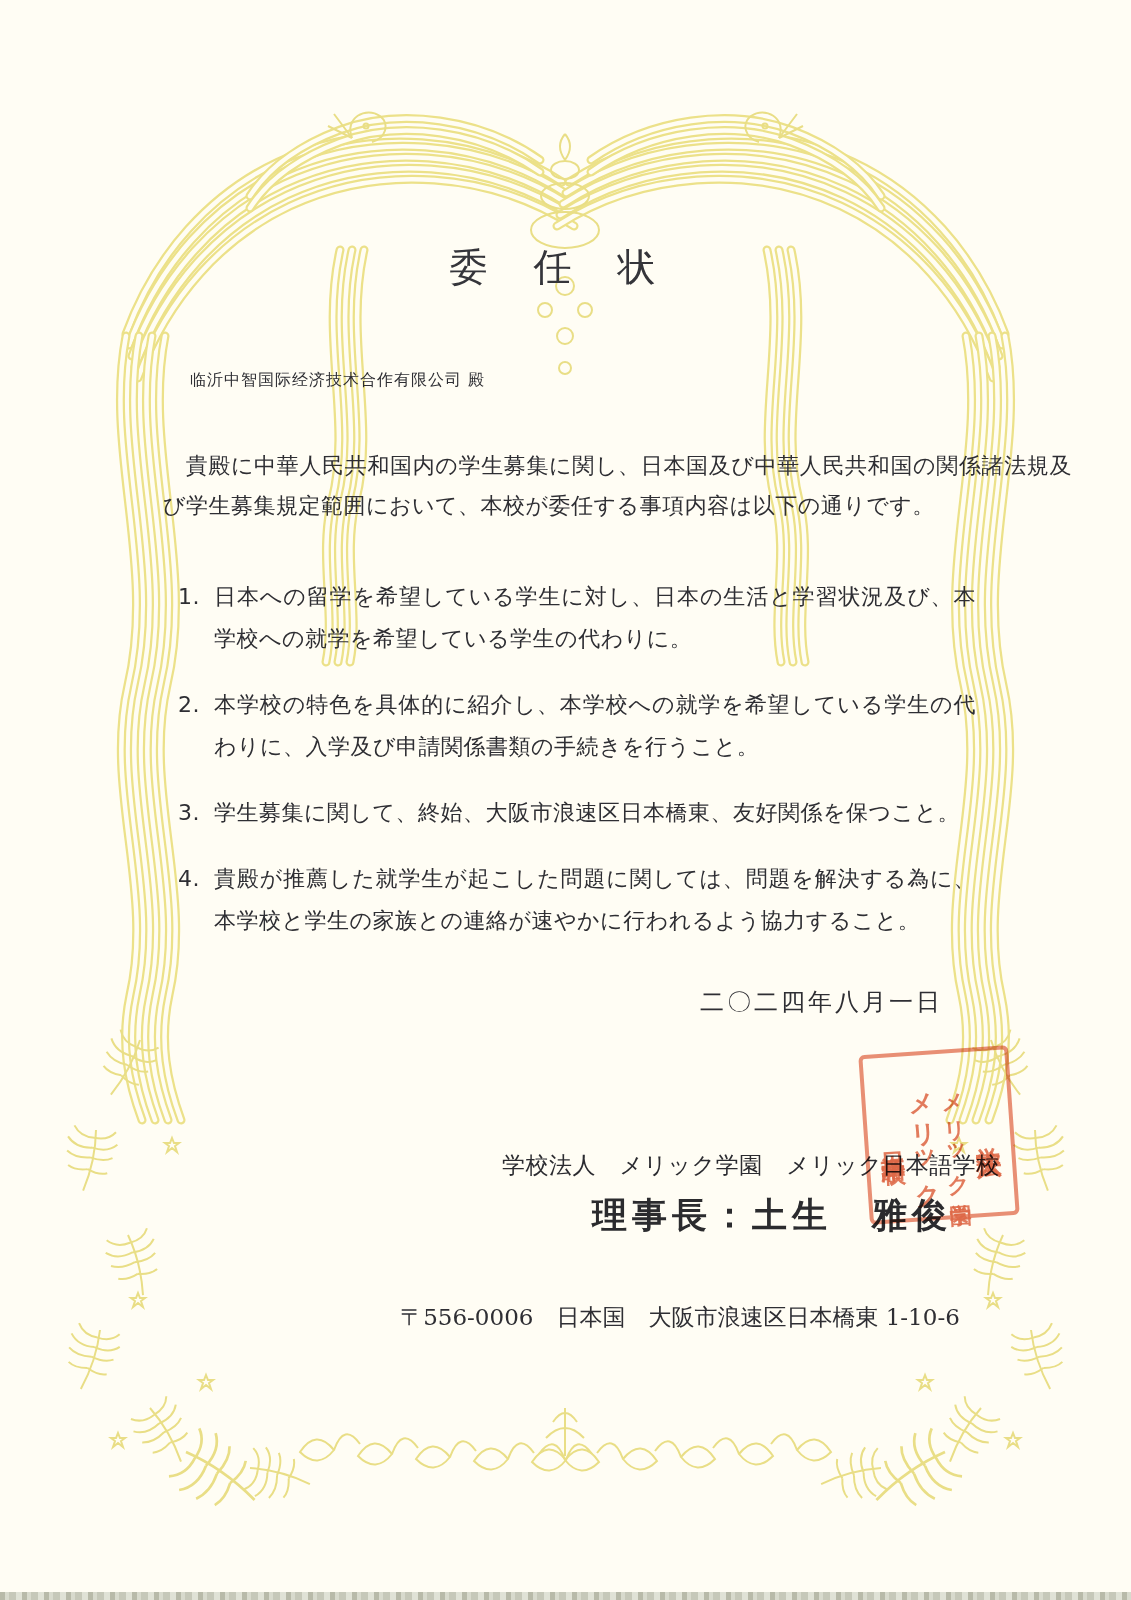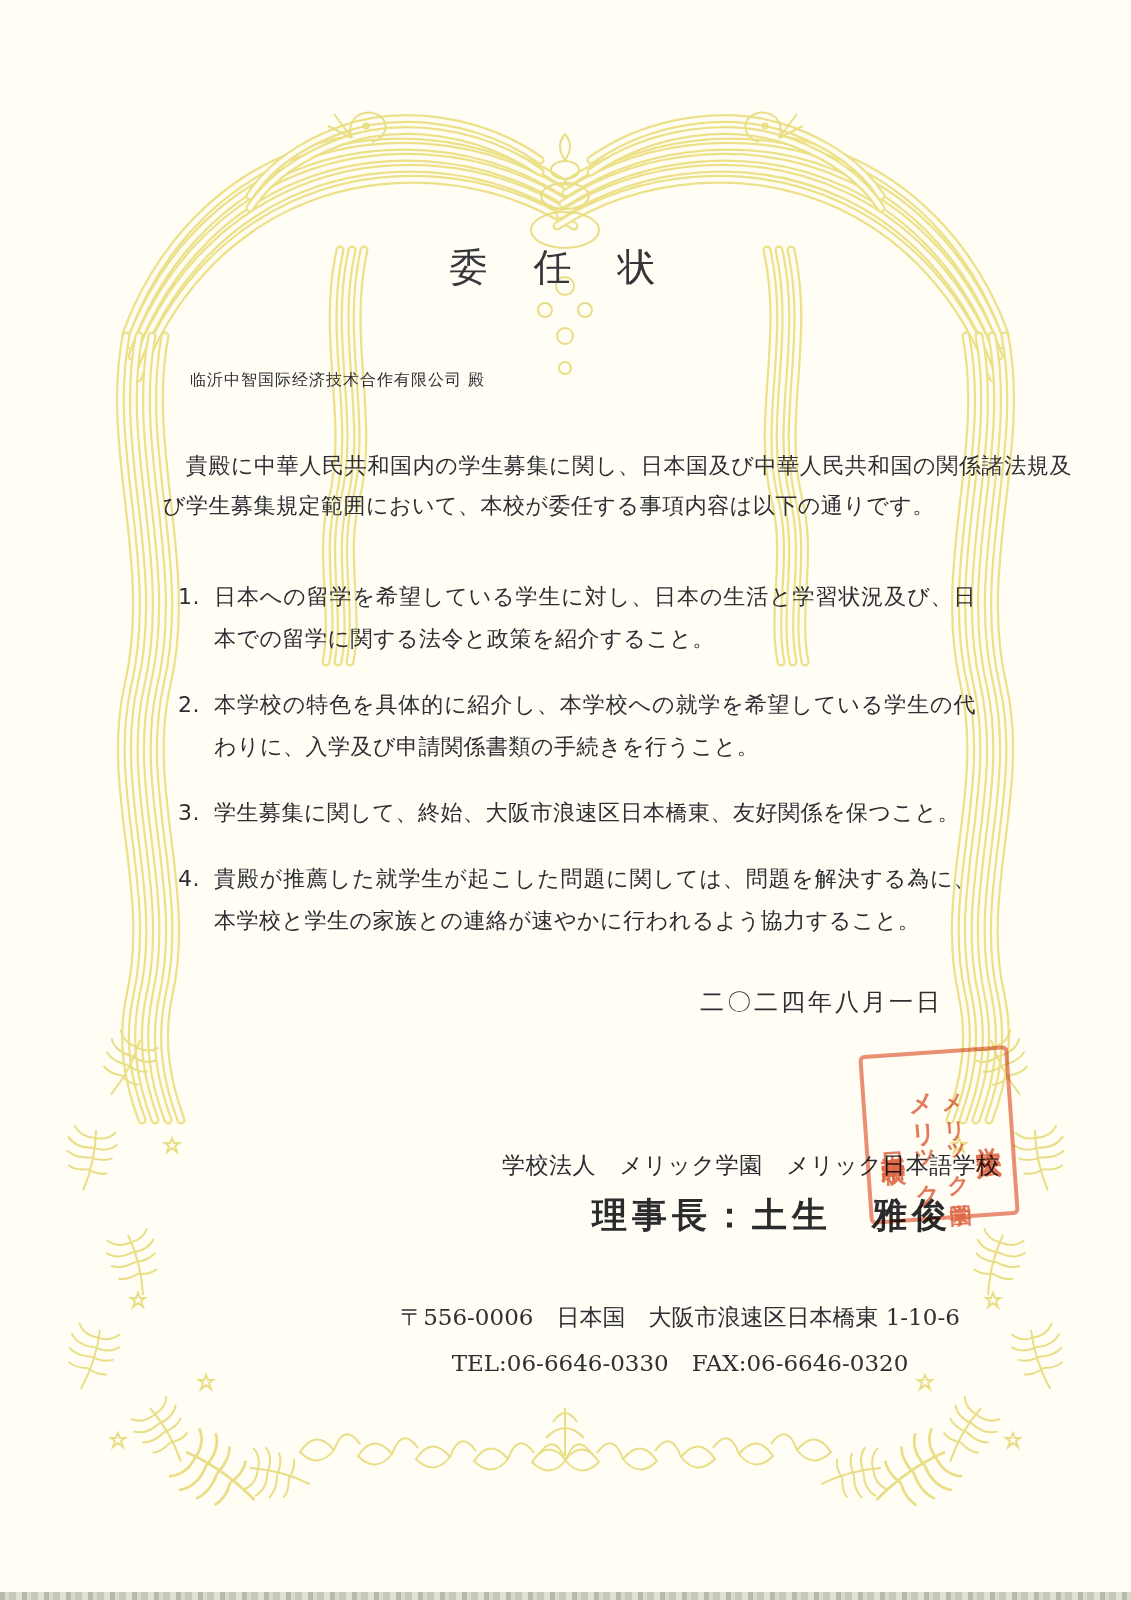--- a/index.html
+++ b/index.html
@@ -176,21 +176,21 @@
 
 <div class="txt doc-title">委任状</div>
 
 <div class="txt addressee">临沂中智国际经济技术合作有限公司 殿</div>
 
 <div class="txt intro">　貴殿に中華人民共和国内の学生募集に関し、日本国及び中華人民共和国の関係諸法規及び学生募集規定範囲において、本校が委任する事項内容は以下の通りです。</div>
 
 <div class="txt items">
   <div class="item">
     <span class="num">1.</span>
-    <span class="itxt">日本への留学を希望している学生に対し、日本の生活と学習状況及び、日本での留学に関する法令と政策を紹介すること。</span>
+    <span class="itxt">日本への留学を希望している学生に対し、日本の生活と学習状況及び、本学校への就学を希望している学生の代わりに。</span>
   </div>
   <div class="item">
     <span class="num">2.</span>
     <span class="itxt">本学校の特色を具体的に紹介し、本学校への就学を希望している学生の代わりに、入学及び申請関係書類の手続きを行うこと。</span>
   </div>
   <div class="item">
     <span class="num">3.</span>
     <span class="itxt">学生募集に関して、終始、大阪市浪速区日本橋東、友好関係を保つこと。</span>
   </div>
   <div class="item">
@@ -200,21 +200,20 @@
 </div>
 
 <div class="txt date-line">二〇二四年八月一日</div>
 
 <div class="txt school-line">学校法人　メリック学園　メリック日本語学校</div>
 
 <div class="txt chairman-line">理事長：土生　雅俊</div>
 
 <div class="txt addr-block">
   <div>〒556-0006　日本国　大阪市浪速区日本橋東 1-10-6</div>
-  <div>TEL:06-6646-0330　FAX:06-6646-0320</div>
 </div>
 
 <div class="seal">
   <div class="seal-inner">
     <span class="seal-col c4">学校法人</span>
     <span class="seal-col c6">メリック学園</span>
     <span class="seal-col c4">メリック</span>
     <span class="seal-col c5">日本語学校</span>
   </div>
 </div>

